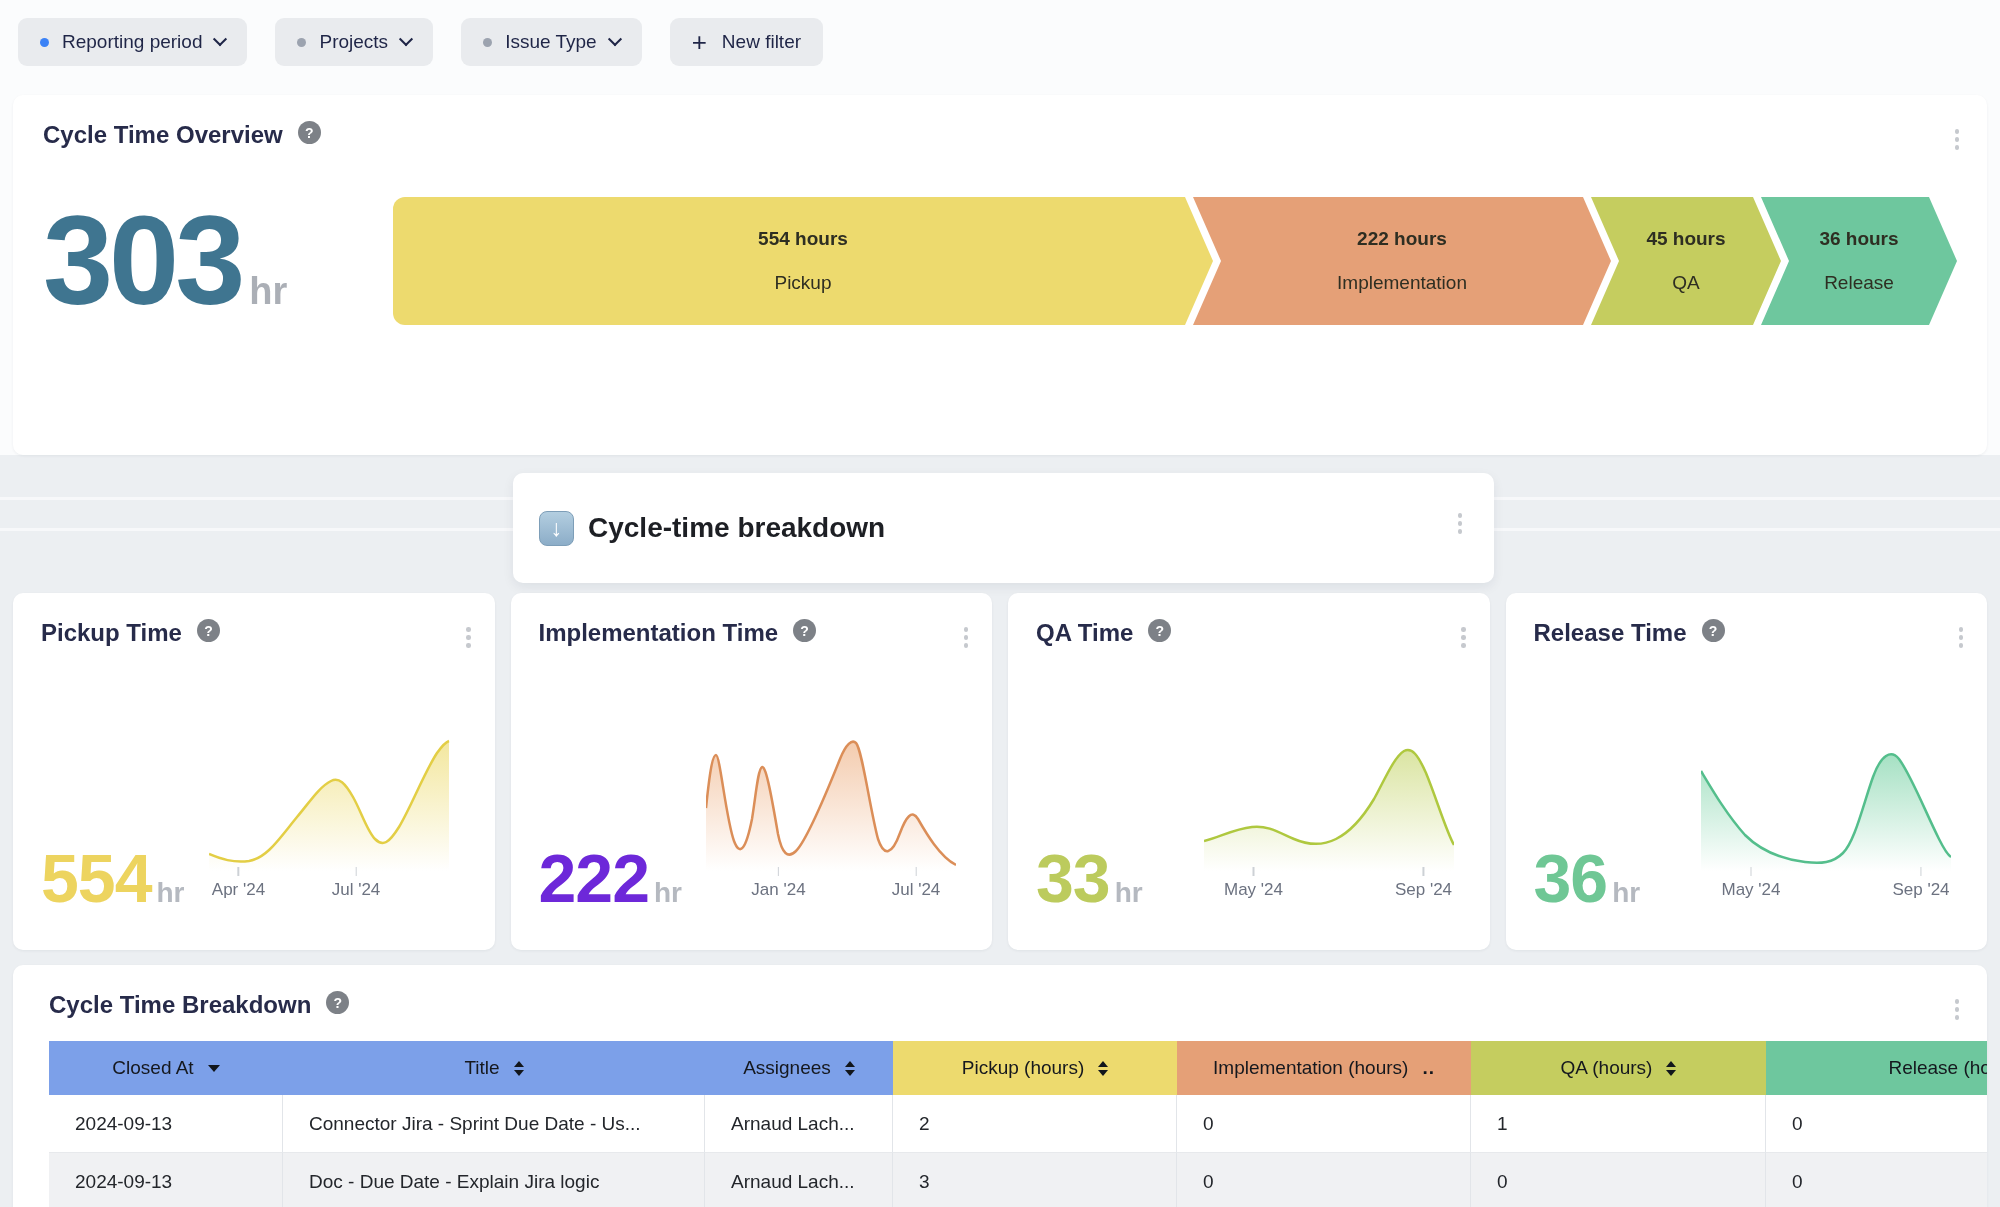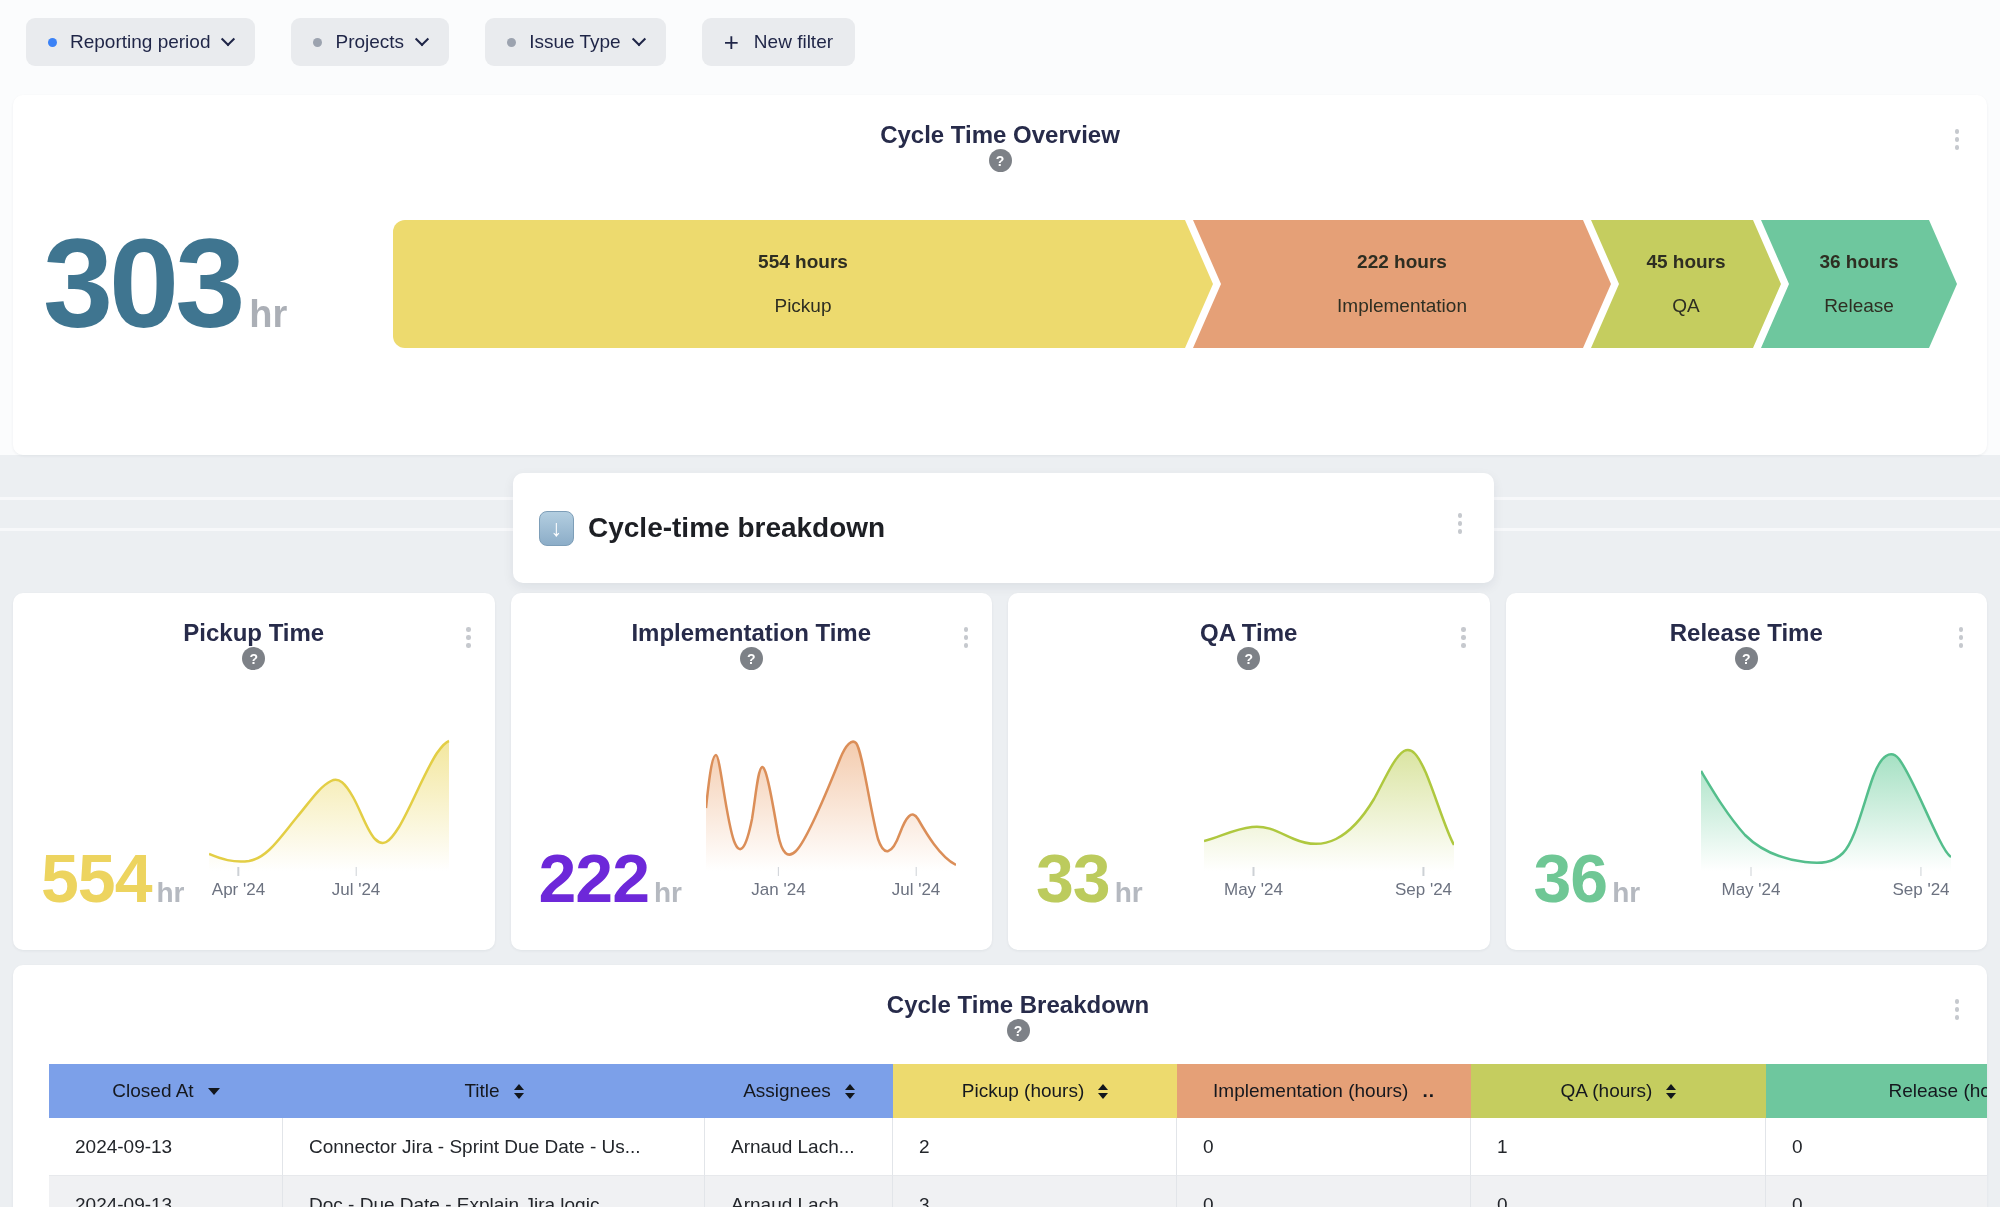--- a/index.html
+++ b/index.html
@@ -2,28 +2,28 @@
 <html><head>
 <meta charset="utf-8">
 <style>
   * { margin:0; padding:0; box-sizing:border-box; }
   body { font-family:"Liberation Sans", sans-serif; }
   .page { position:relative; width:2000px; height:1207px; background:#fbfcfd; overflow:hidden; }
   .gray-band { position:absolute; left:0; top:455px; width:2000px; height:752px; background:#eceff2; }
 
   
   .topbar { position:absolute; left:0; top:0; width:2000px; height:90px; background:#fbfcfd; padding:18px 18px 0 18px; display:flex; align-items:flex-start; }
-  .filter-btn { display:inline-flex; align-items:center; gap:13px; background:#e9ebee; border:none; border-radius:9px; height:48px; padding:0 22px; font-family:"Liberation Sans",sans-serif; font-size:19px; font-weight:500; color:#1f2547; margin-right:28px; cursor:pointer;margin-left:8px; }
+  .filter-btn { display:inline-flex; align-items:center; gap:13px; background:#e9ebee; border:none; border-radius:9px; height:48px; padding:0 22px; font-family:"Liberation Sans",sans-serif; font-size:19px; font-weight:500; color:#1f2547; margin-right:28px; cursor:pointer; }
   .dot { width:9px; height:9px; border-radius:50%; display:inline-block; }
   .chev { width:10px; height:10px; border-right:2.4px solid #1f2547; border-bottom:2.4px solid #1f2547; transform:rotate(45deg) translate(-2px,-2px); display:inline-block; }
   .plus { font-size:26px; font-weight:500; line-height:1; margin-right:2px; }
 
   
   .card { position:absolute; background:#ffffff; border-radius:10px; box-shadow:0 1px 3px rgba(20,30,50,.06); }
-  .card-title { display:flex; align-items:center; gap:0; font-size:24px; font-weight:700; color:#272b4a;flex-direction:column; }
+  .card-title { display:flex; gap:15px; font-size:24px; font-weight:700; color:#272b4a; }
   .help { width:23px; height:23px; border-radius:50%; background:#7d8187; color:#ffffff; font-size:14px; font-weight:700; display:inline-grid; place-items:center; cursor:pointer; flex:none; }
   .kebab { position:absolute; display:flex; flex-direction:column; gap:3.5px; padding:4px; cursor:pointer; }
   .kebab i { width:4.5px; height:4.5px; border-radius:50%; background:#c6c9ce; }
 
   
   .overview { left:13px; top:95px; width:1974px; height:360px; padding:26px 30px; }
   .overview .kebab { right:24px; top:30px; }
   .ov-content { display:flex; align-items:center; margin-top:48px; }
   .big-val { width:350px; white-space:nowrap; }
   .big-val .num { font-size:126px; font-weight:700; color:#3f7590; letter-spacing:-4px; line-height:1; }

